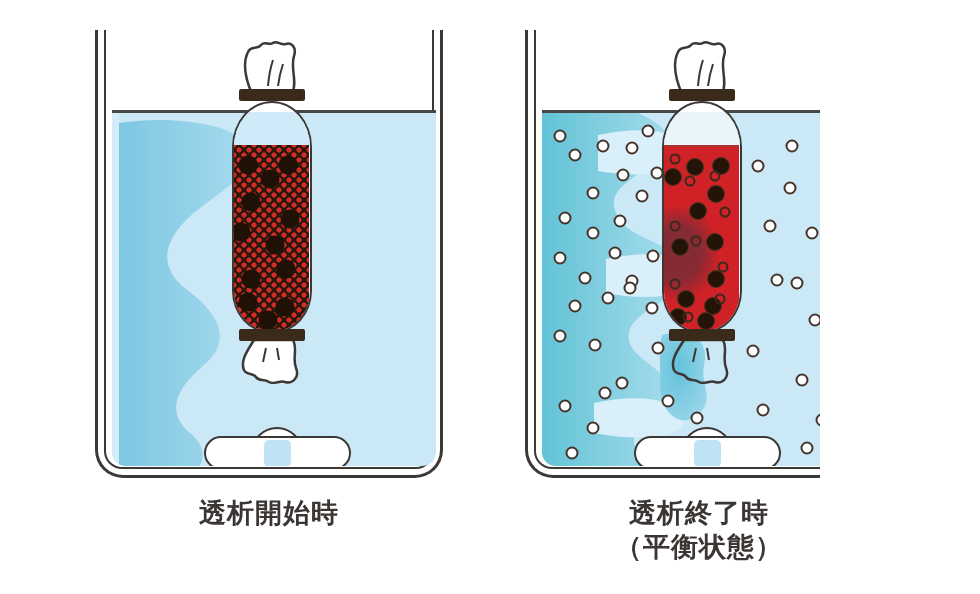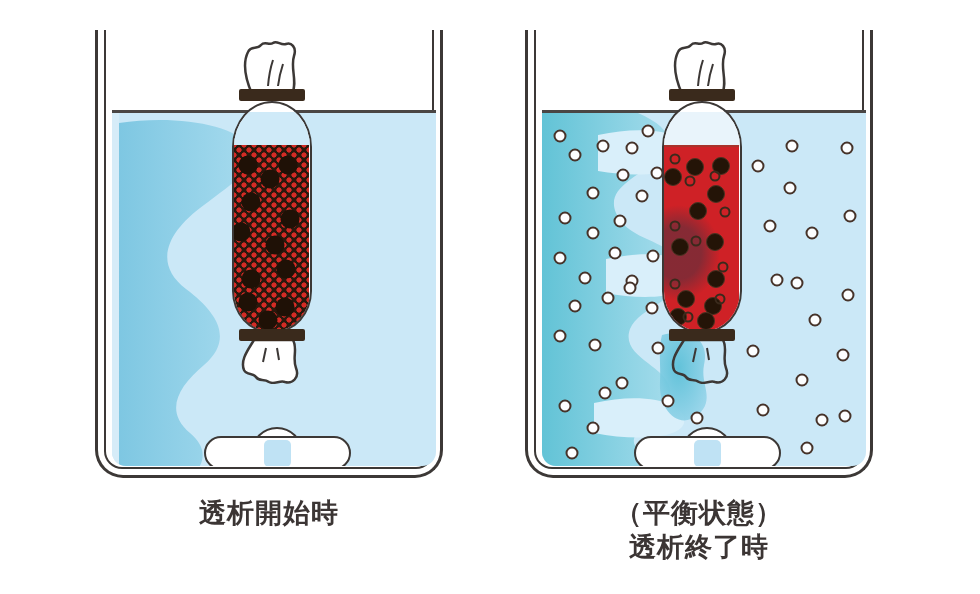--- a/index.html
+++ b/index.html
@@ -1,16 +1,16 @@
 <!DOCTYPE html>
 <html><head>
 <meta charset="utf-8">
 <style>
   html,body{margin:0;padding:0;background:#fff;}
-  .canvas{position:relative;width:980px;height:594px;background:#fff;overflow:hidden;
+  .canvas{position:relative;width:820px;height:594px;background:#fff;overflow:hidden;
           font-family:"DejaVu Sans",sans-serif;}
   
   .glass-outer{position:absolute;top:30px;width:348px;height:448px;
     border:3px solid #3c3836;border-top:none;
     border-bottom-left-radius:28px;border-bottom-right-radius:28px;box-sizing:border-box;}
   .glass-inner{position:absolute;top:30px;width:330px;height:439px;
     border:2.5px solid #3c3836;border-top:none;
     border-bottom-left-radius:18px;border-bottom-right-radius:18px;box-sizing:border-box;}
   .liquid{position:absolute;top:110px;width:324px;height:356px;background:#cbe8f7;
     border-top:3px solid #4a4644;box-sizing:border-box;
@@ -235,18 +235,18 @@
     </svg>
     <div class="clip" style="left:669px;top:89px"></div>
     <div class="clip" style="left:669px;top:329px"></div>
     <svg class="knot" style="left:666px;top:340px" width="76" height="44" viewBox="0 0 76 44">
       <path d="M18,0 C12,10 4,20 8,30 C11,36 17,32 20,37 C23,42 28,38 33,42 C38,45 44,40 49,42
                C56,44 64,38 60,28 C56,18 62,8 57,0 Z" fill="none" stroke="#3c3836" stroke-width="2.5" stroke-linejoin="round"></path>
       <path d="M30,8 L27,22 M41,8 L43,20" fill="none" stroke="#3c3836" stroke-width="2"></path>
     </svg>
 
     <div class="caption" style="left:525px;top:496px">
+      <div>透析終了時</div>
       <div>（平衡状態）</div>
-      <div>透析終了時</div>
     </div>
   </div>
 
 </div>
 
 </body></html>

